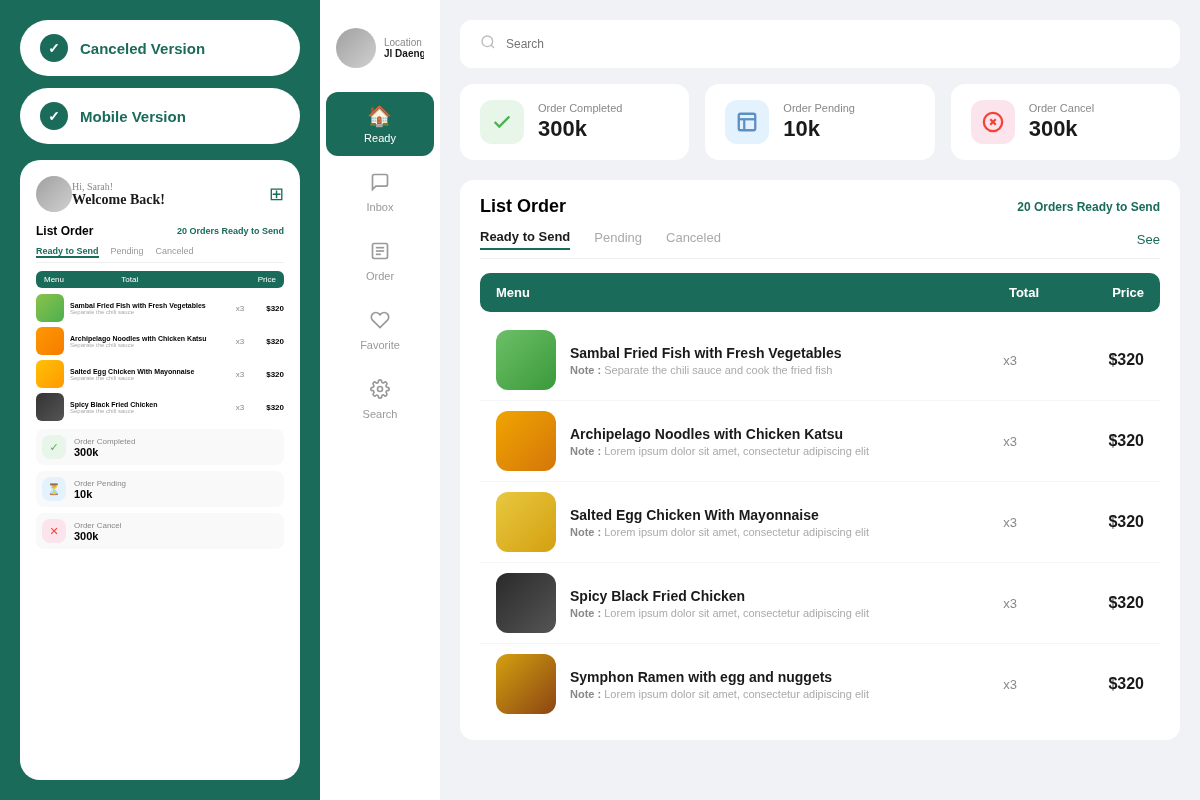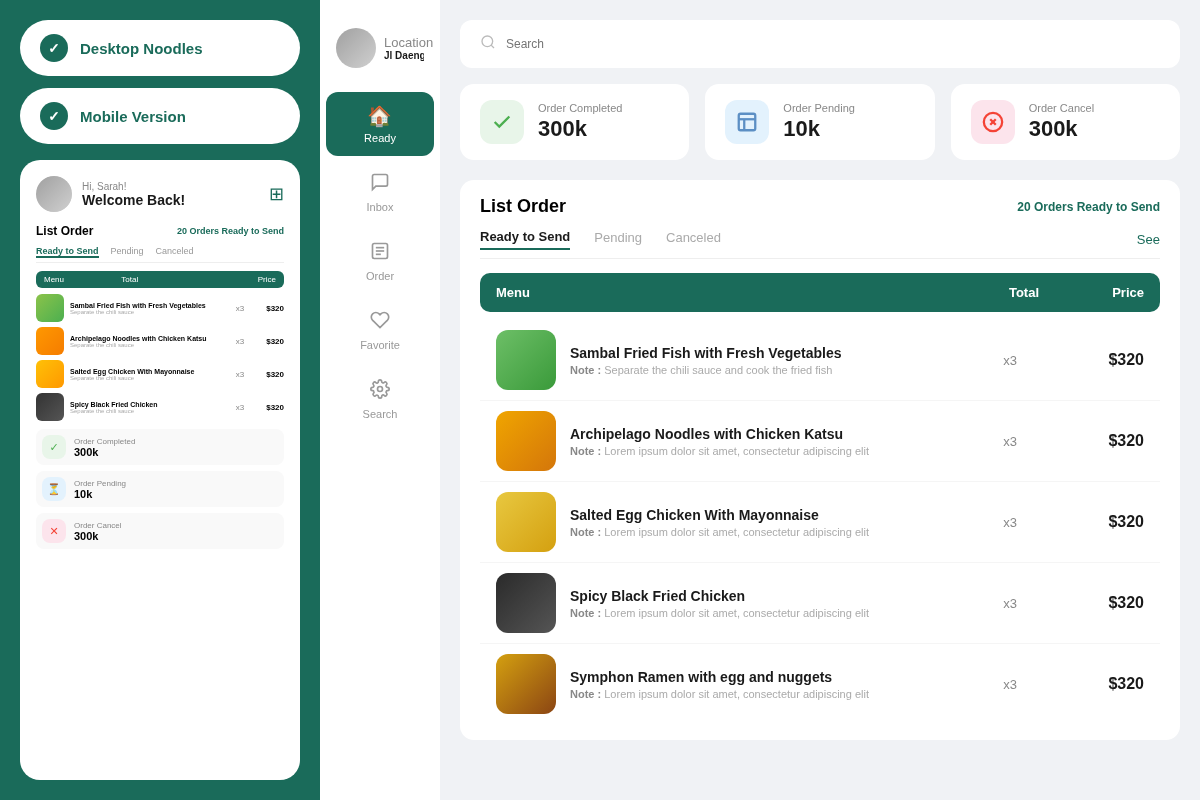--- a/index.html
+++ b/index.html
@@ -71,21 +71,21 @@
       overflow: hidden;
     }
     .mobile-avatar-img {
       width: 100%;
       height: 100%;
       background: linear-gradient(135deg, #a0a0a0, #d0d0d0);
       border-radius: 50%;
     }
     .mobile-welcome {
       flex: 1;
-      padding-left: 10px;
+      font-family: Liberation Serif, serif;
     }
     .mobile-hi { font-size: 10px; color: #888; }
     .mobile-name { font-size: 14px; font-weight: 700; color: #1a1a1a; }
     .mobile-grid-icon { color: #1a6b5a; font-size: 18px; }
     .mobile-list-order {
       display: flex;
       justify-content: space-between;
       align-items: center;
       margin-bottom: 8px;
     }
@@ -176,21 +176,21 @@
       margin-bottom: 8px;
     }
     .nav-avatar {
       width: 40px;
       height: 40px;
       border-radius: 50%;
       background: linear-gradient(135deg, #a0a0a0, #d0d0d0);
       flex-shrink: 0;
     }
     .nav-location-info { flex: 1; min-width: 0; }
-    .nav-location-label { font-size: 13px; color: #888; }
+    .nav-location-label { font-size: 10px; color: #888; }
     .nav-location-value { font-size: 10px; font-weight: 700; color: #1a1a1a; white-space: nowrap; overflow: hidden; }
     .nav-item {
       width: 90%;
       border-radius: 12px;
       padding: 12px 8px;
       display: flex;
       flex-direction: column;
       align-items: center;
       gap: 4px;
       cursor: pointer;
@@ -321,21 +321,21 @@
     .food-note strong { color: #888; }
     .food-total { width: 80px; text-align: center; font-size: 13px; color: #888; }
     .food-price { width: 80px; text-align: right; font-size: 16px; font-weight: 800; color: #1a1a1a; }
   </style>
 </head>
 <body>
 
 <div class="left-panel">
   <button class="version-btn">
     <div class="check-circle">✓</div>
-    <span>Desktop Noodles</span>
+    <span>Canceled Version</span>
   </button>
   <button class="version-btn">
     <div class="check-circle">✓</div>
     <span>Mobile Version</span>
   </button>
 
   <div class="mobile-preview">
     <div class="mobile-header">
       <div class="mobile-avatar">
         <div class="mobile-avatar-img"></div>

